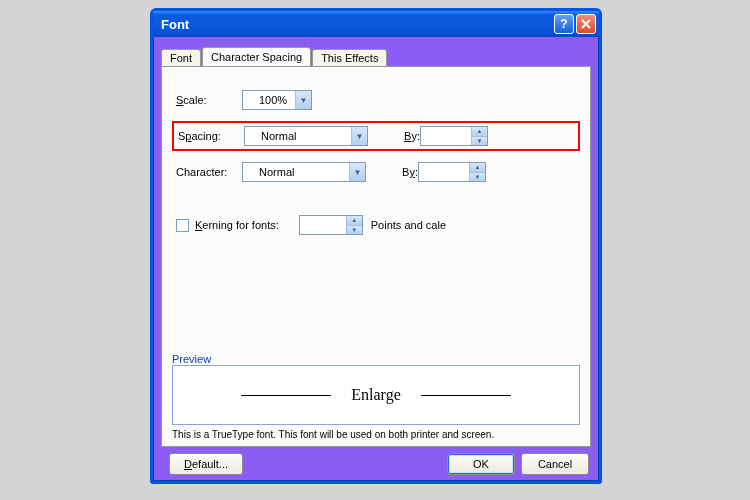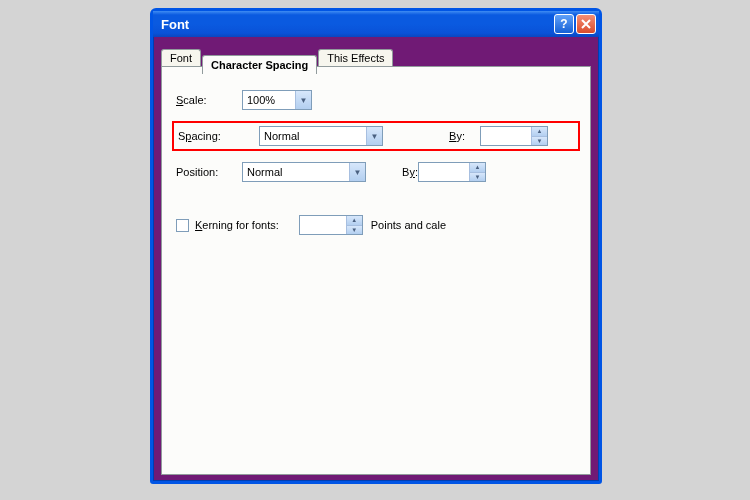--- a/index.html
+++ b/index.html
@@ -14,21 +14,21 @@
     position: relative;
   }
   .dialog {
     position: absolute;
     left: 150px;
     top: 8px;
     width: 452px;
     height: 476px;
     border: 3px solid #0055e5;
     border-radius: 6px 6px 3px 3px;
-    background: #701a75;
+    background: #8b5cf6;
     box-shadow: 0 0 0 1px #003db0 inset;
   }
   .titlebar {
     height: 26px;
     background: linear-gradient(to bottom, #3f8cf3 0%, #0a5ae0 15%, #0a5ae0 50%, #0952d8 85%, #0a46c0 100%);
     display: flex;
     align-items: center;
     padding: 0 3px 0 8px;
     color: #fff;
     font-weight: bold;
@@ -68,23 +68,22 @@
     padding: 2px 8px 3px 8px;
     margin-right: 1px;
     border-radius: 3px 3px 0 0;
     position: relative;
     top: 1px;
     cursor: default;
   }
   .tab.active {
     background: #fcfcfa;
     z-index: 3;
-    top: 8px;
+    top: 0;
     padding-top: 3px;
-    font-weight: bold;
   }
   .tabpanel {
     border: 1px solid #919b9c;
     background: #fcfcfa;
     flex: 1;
     position: relative;
     padding: 18px 10px 6px 10px;
     display: flex;
     flex-direction: column;
     min-height: 0;
@@ -97,21 +96,21 @@
   }
   .row .lbl { width: 66px; }
   .row .lbl2 { width: 28px; text-align: right; }
   .underline { text-decoration: underline; }
   .combo {
     display: inline-flex;
     align-items: center;
     border: 1px solid #7f9db9;
     background: #fff;
     height: 20px;
-    padding-left: 4px;
+    padding-left: 16px;
     position: relative;
   }
   .combo .val { flex:1; }
   .combo .dropbtn {
     width: 16px;
     height: 100%;
     background: linear-gradient(to bottom, #d7e7fb, #b3cff0);
     border-left: 1px solid #a7bfe0;
     display:flex; align-items:center; justify-content:center;
     color:#4a6080;
@@ -128,21 +127,20 @@
   .spin .btns { width:16px; display:flex; flex-direction:column; border-left:1px solid #a7bfe0;}
   .spin .btns div {
     flex:1;
     background: linear-gradient(to bottom, #d7e7fb, #b3cff0);
     display:flex;align-items:center;justify-content:center;
     font-size:6px;color:#4a6080;
   }
   .spin .btns div:first-child { border-bottom:1px solid #a7bfe0; }
   .highlight {
     border: 2px solid #f00;
-    gap: 15px;
   }
   .checkbox {
     width:13px;height:13px;border:1px solid #7f9db9;background:#fff;
     display:inline-block;margin-right:6px;vertical-align:middle;
   }
   .kern-row { display:flex; align-items:center; margin-top:28px; padding:0 4px; }
   .preview-area { margin-top:auto; }
   .preview-label { color:#0a3fb8; margin-bottom:0; }
   .preview-box {
     border:1px solid #8aa7cf;
@@ -223,21 +221,21 @@
         <div class="spin" style="width:68px">
           <span class="sval"></span>
           <div class="btns">
               <div>▲</div>
               <div>▼</div>
             </div>
         </div>
       </div>
 
       <div class="row" style="margin-top:6px">
-        <span class="lbl">Position:</span>
+        <span class="lbl">Character:</span>
         <div class="combo" style="width:124px">
           <span class="val">Normal</span>
           <div class="dropbtn">▼</div>
         </div>
         <span style="width:24px"></span>
         <span class="lbl2">B<span class="underline">y</span>:</span>
         <div class="spin" style="width:68px">
           <span class="sval"></span>
           <div class="btns">
               <div>▲</div>
@@ -254,17 +252,34 @@
           <span class="sval"></span>
           <div class="btns">
               <div>▲</div>
               <div>▼</div>
             </div>
         </div>
         <span style="width:8px"></span>
         <span>Points and cale</span>
       </div>
 
-
-    </div>
-
+      <div class="preview-area">
+        <div class="preview-label">Preview</div>
+        <div class="preview-box">
+          <div class="line"></div>
+          <span class="preview-text">Enlarge</span>
+          <div class="line"></div>
+        </div>
+        <div class="preview-footnote">This is a TrueType font. This font will be used on both printer and screen.</div>
+      </div>
+
+    </div>
+
+    <div class="button-row">
+      <div class="btn">
+          <span><span class="underline">D</span>efault...</span>
+        </div>
+      <div class="spacer"></div>
+      <div class="btn focus">OK</div>
+      <div class="btn">Cancel</div>
+    </div>
   </div>
 </div>
 
 </body></html>

